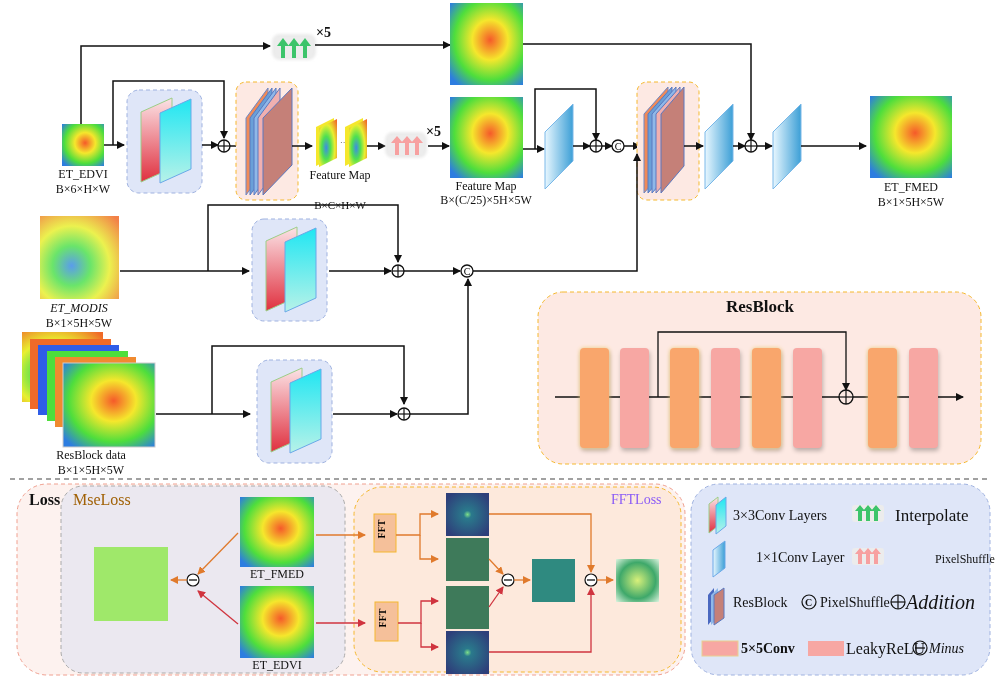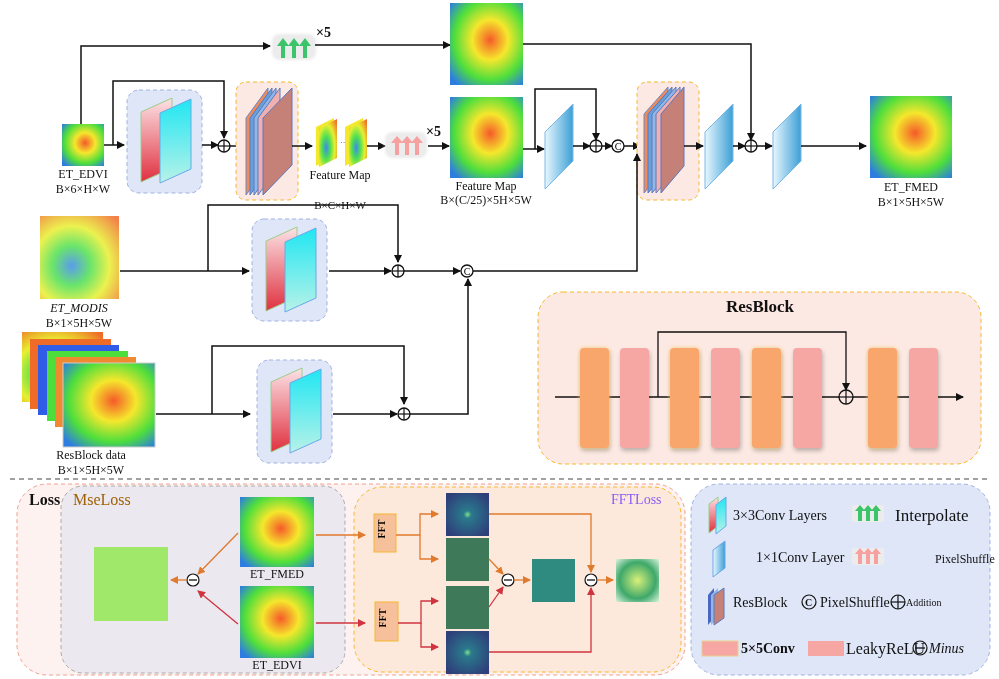--- a/index.html
+++ b/index.html
@@ -341,16 +341,16 @@
 <div class="lbl" style="left:237px;top:567px;width:80px;">ET_FMED</div>
 <div class="lbl" style="left:237px;top:658px;width:80px;">ET_EDVI</div>
 
 <div class="lbl" style="left:733px;top:508px;font-size:14px;">3×3Conv Layers</div>
 <div class="lbl" style="left:895px;top:508px;font-size:17px;">Interpolate</div>
 <div class="lbl" style="left:756px;top:550px;font-size:14px;">1×1Conv Layer</div>
 <div class="lbl" style="left:935px;top:552px;font-size:12px;">PixelShuffle</div>
 <div class="lbl" style="left:733px;top:595px;font-size:14px;">ResBlock</div>
 <div class="lbl bold" style="left:805px;top:595px;font-size:10px;">C</div>
 <div class="lbl" style="left:820px;top:595px;font-size:14px;">PixelShuffle</div>
-<div class="lbl" style="left:906px;top:595px;font-size:10px;">Addition</div>
+<div class="lbl" style="left:906px;top:595px;font-size:20px;font-style:italic;">Addition</div>
 <div class="lbl" style="left:741px;top:641px;font-size:14px;font-weight:bold;">5×5Conv</div>
 <div class="lbl" style="left:846px;top:641px;font-size:16px;">LeakyReLU</div>
 <div class="lbl" style="left:929px;top:641px;font-size:14px;font-style:italic;">Minus</div>
 
 </body></html>

